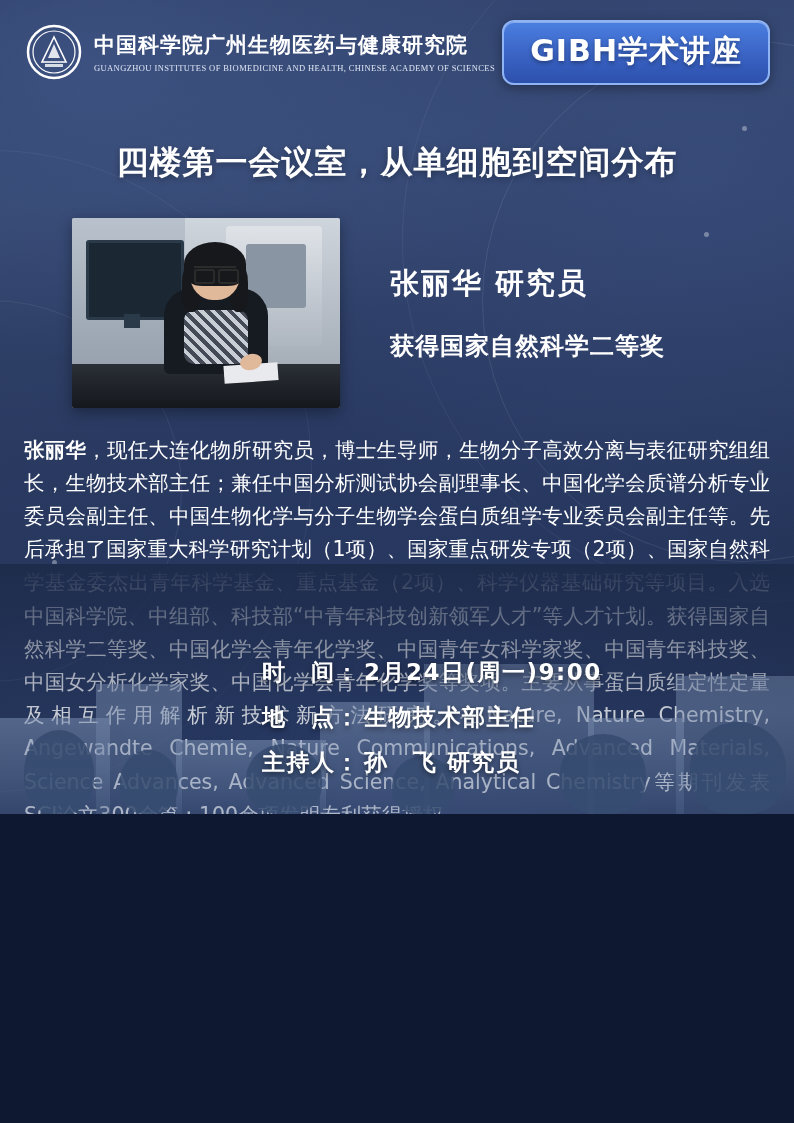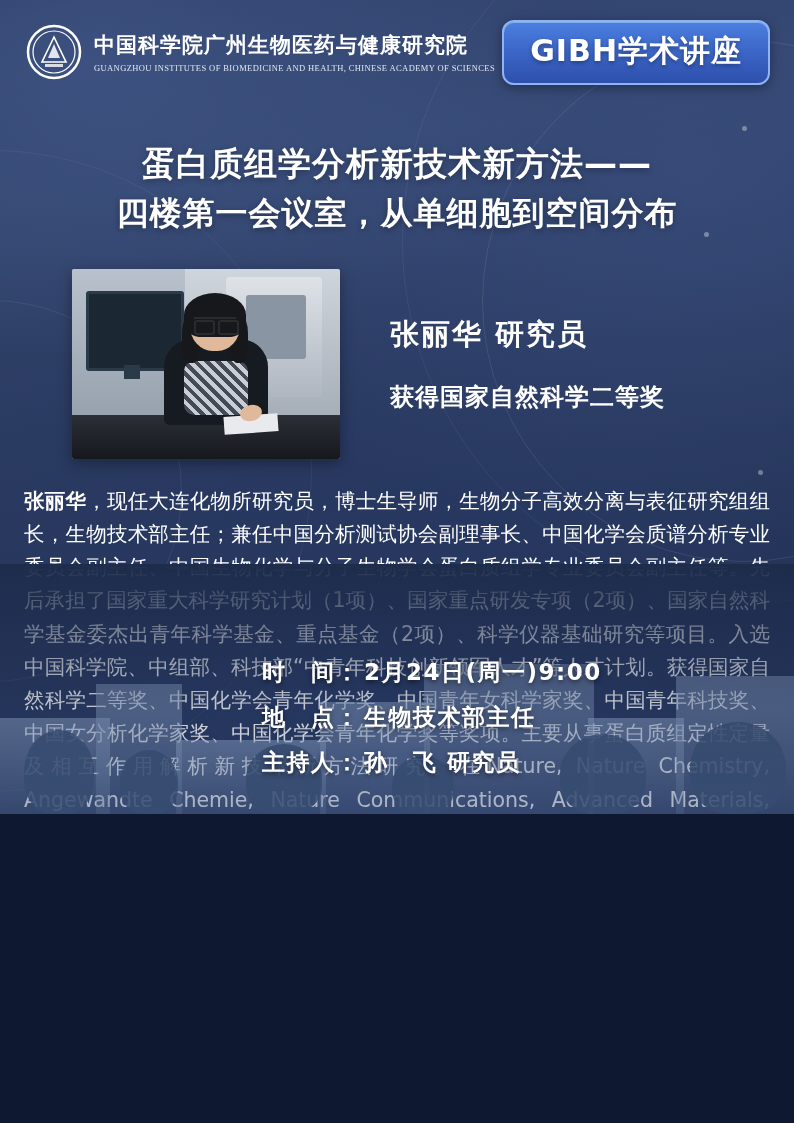--- a/index.html
+++ b/index.html
@@ -273,21 +273,20 @@
         <span class="org-cn">中国科学院广州生物医药与健康研究院</span>
         <span class="org-en">GUANGZHOU INSTITUTES OF BIOMEDICINE AND HEALTH, CHINESE ACADEMY OF SCIENCES</span>
       </span>
     </div>
     <div class="badge">
       <span class="badge-text">GIBH学术讲座</span>
     </div>
   </div>
 
   <div class="title-block">
-    <div class="title-line l1">蛋白质组学分析新技术新方法——</div>
     <div class="title-line l2">四楼第一会议室，从单细胞到空间分布</div>
   </div>
 
   <div class="speaker-row">
     <div class="portrait">
       <div class="p-bg-left"></div>
       <div class="p-bg-right"></div>
       <div class="p-machine"></div>
       <div class="p-machine-b"></div>
       <div class="p-monitor"></div>

